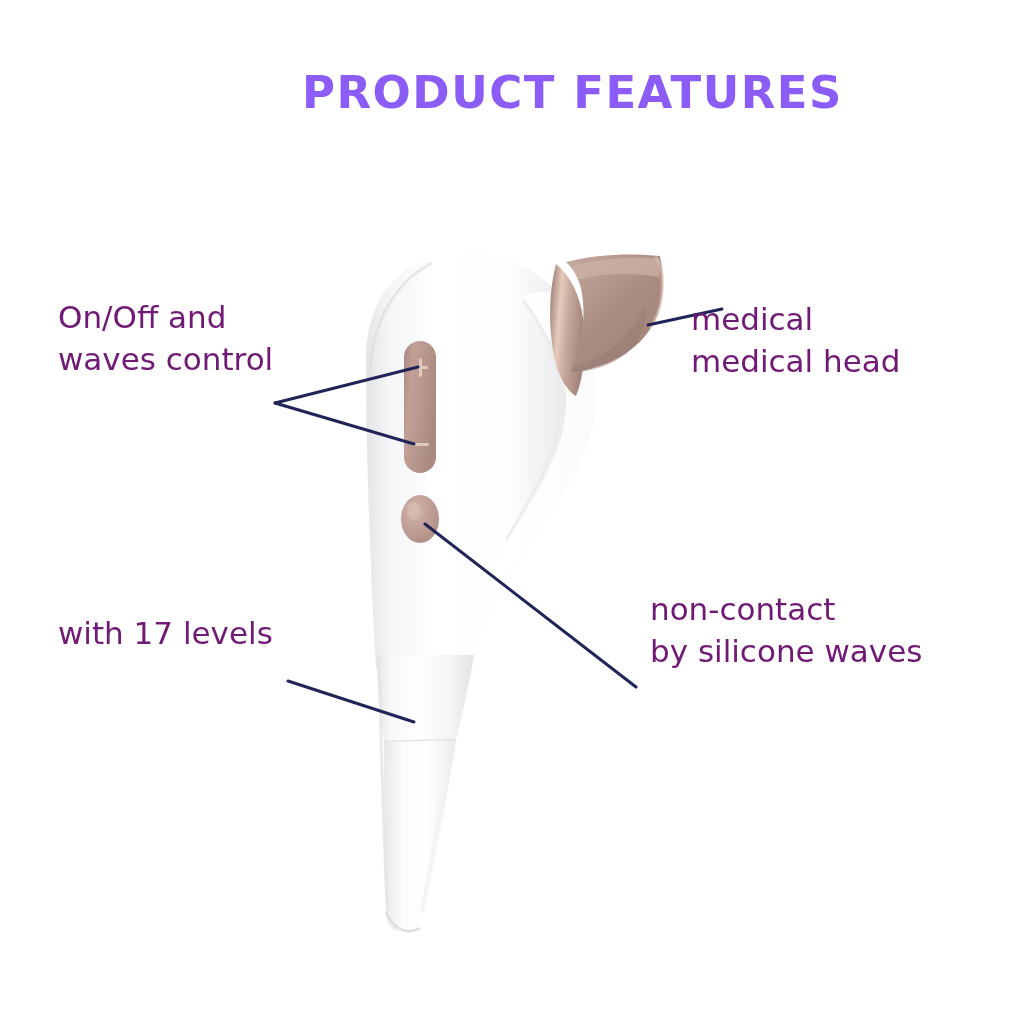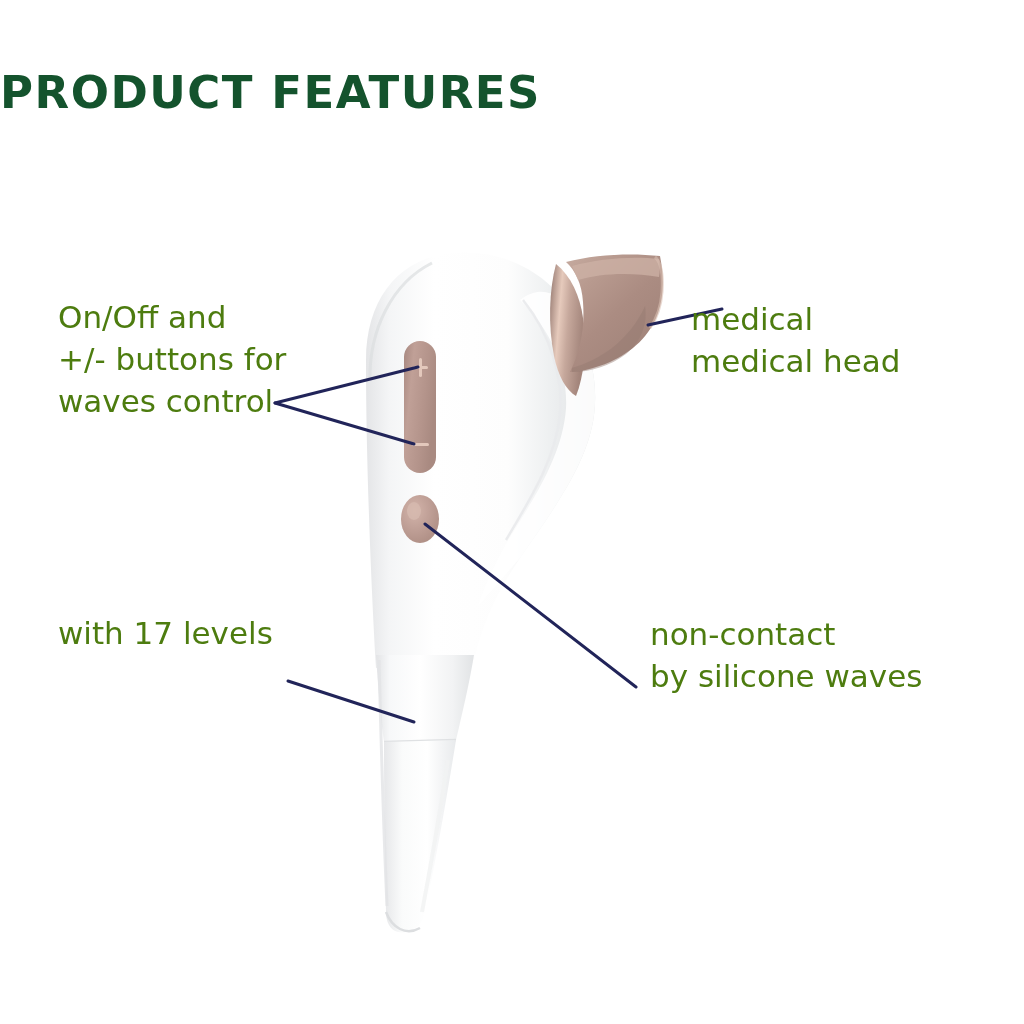--- a/index.html
+++ b/index.html
@@ -15,45 +15,45 @@
     overflow: hidden;
     font-family: "Liberation Sans", sans-serif;
   }
 
   
   #title {
     position: absolute;
     top: 66px;
     left: 0;
     width: 843px;
-    text-align: left;
+    text-align: right;
     font-family: "DejaVu Sans", sans-serif;
     font-weight: 700;
     font-size: 45px;
     letter-spacing: 1.5px;
-    color: #14532d;
+    color: #8b5cf6;
     white-space: nowrap;
   }
 
   
   .callout {
     position: absolute;
     font-family: "DejaVu Sans", sans-serif;
     font-weight: 400;
     font-size: 31px;
     line-height: 42px;
-    color: #4d7c0f;
+    color: #701a75;
     white-space: nowrap;
   }
   .callout .ln { display: block; }
 
   #callout-buttons   { left: 58px;  top: 296px; text-align: left; }
   #callout-motor     { left: 58px;  top: 612px; text-align: left; }
   #callout-head      { left: 691px; top: 298px; text-align: left; }
-  #callout-pressure  { left: 650px; top: 613px; text-align: left; }
+  #callout-pressure  { left: 650px; top: 588px; text-align: left; }
 
   
   #artwork {
     position: absolute;
     left: 0; top: 0;
     width: 1024px;
     height: 1024px;
   }
 </style>
 </head>
@@ -211,21 +211,20 @@
       <path d="M 648 325 L 722 309"></path>
 
       <path d="M 425 524 L 636 687"></path>
 
       <path d="M 288 681 L 414 722"></path>
     </g>
   </svg>
 
   <div class="callout" id="callout-buttons">
     <span class="ln">On/Off and</span>
-    <span class="ln">+/- buttons for</span>
     <span class="ln">waves control</span>
   </div>
 
   <div class="callout" id="callout-head">
     <span class="ln">medical</span>
     <span class="ln">medical head</span>
   </div>
 
   <div class="callout" id="callout-motor">
     <span class="ln">with 17 levels</span>

